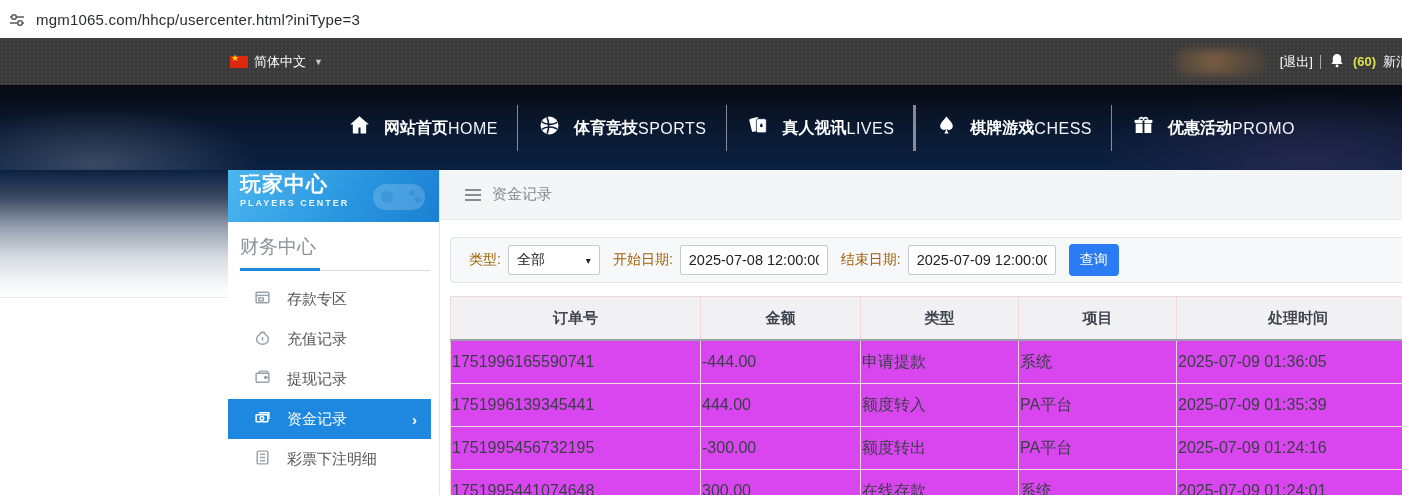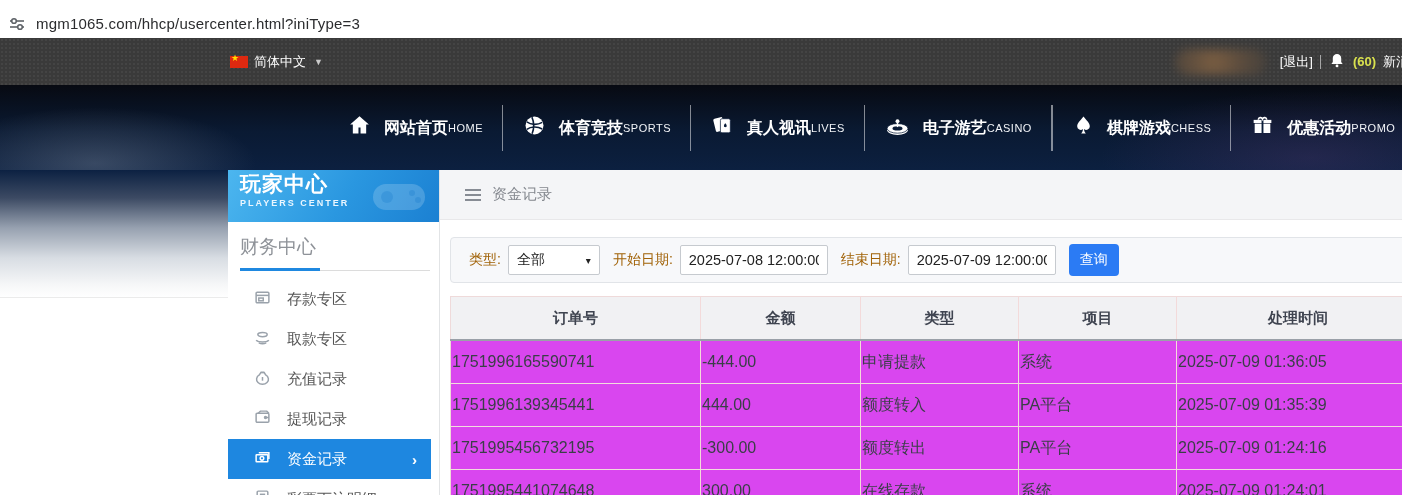--- a/index.html
+++ b/index.html
@@ -2,22 +2,22 @@
 <html><head>
 <meta charset="utf-8">
 <style>
   html,body{margin:0;padding:0;}
   body{
     width:1402px;height:495px;overflow:hidden;position:relative;
     background:#fff;font-family:"Liberation Sans","DejaVu Sans",sans-serif;
     -webkit-font-smoothing:antialiased;
   }
   
-  .urlbar{position:absolute;left:0;top:15px;width:1392px;height:38px;background:#fff;
-    border-bottom:1px solid #d9dadc;display:flex;align-items:flex-start;box-sizing:border-box;}
+  .urlbar{position:absolute;left:0;top:1px;width:1392px;height:38px;background:#fff;
+    border-bottom:1px solid #d9dadc;display:flex;align-items:center;box-sizing:border-box;}
   .urlbar .perm-icon{margin-left:8px;display:flex;align-items:center;}
   .urlbar .url-text{margin-left:10px;font-size:15px;color:#2b2c2e;letter-spacing:.2px;}
   
   .topbar{position:absolute;left:0;top:38px;width:1402px;height:47px;background:#3a3a3a;
     background-image:radial-gradient(rgba(255,255,255,0.05) 1px,transparent 1px);background-size:4px 4px;}
   .lang-group{position:absolute;left:230px;top:0;height:47px;display:flex;align-items:center;gap:6px;
     color:#fff;font-size:13px;cursor:pointer;}
   .flag{width:18px;height:12px;background:#de2910;position:relative;display:inline-block;}
   .flag .star{position:absolute;left:1px;top:-3px;color:#ffde00;font-size:9px;}
   .lang-caret{color:#c9c9c9;font-size:9px;margin-left:2px;}
@@ -32,21 +32,21 @@
   
   .navbar{position:absolute;left:0;top:85px;width:1402px;height:85px;
     background:
       radial-gradient(230px 80px at 95px 92%, rgba(160,170,185,.30), transparent 70%),
       radial-gradient(300px 95px at 1310px 85%, rgba(120,70,140,.22), transparent 70%),
       linear-gradient(to bottom,#070a12 0%,#0a1a33 55%,#0c2040 100%);}
   .nav-items{position:absolute;left:328px;top:0;height:85px;display:flex;align-items:center;}
   .nav-item{display:flex;align-items:center;gap:12px;padding:0 19px;cursor:pointer;height:85px;}
   .nav-labels{display:flex;flex-direction:row;align-items:center;line-height:1.25;}
   .nav-zh{color:#fff;font-size:16px;font-weight:bold;white-space:nowrap;}
-  .nav-en{color:#f2f4f8;font-size:11px;letter-spacing:.5px;margin-top:2px;white-space:nowrap;}
+  .nav-en{color:#f2f4f8;font-size:16px;letter-spacing:.5px;margin-top:2px;white-space:nowrap;}
   .nav-divider{width:1px;height:46px;background:rgba(255,255,255,.5);}
   
   .content{position:absolute;left:0;top:170px;width:1402px;height:325px;}
   .bg-left{position:absolute;left:0;top:0;width:228px;height:325px;
     background:linear-gradient(to bottom,#0c2142 0px,#3c4a63 28px,#97a1b0 58px,#d8dde3 88px,#f6f7f8 115px,#ffffff 128px);}
   .bg-left-line{position:absolute;left:0;top:127px;width:228px;height:1px;background:#ebebeb;}
   
   .sidebar{position:absolute;left:228px;top:0;width:212px;height:325px;background:#fff;
     border-right:1px solid #e2e4e6;box-sizing:border-box;}
   .side-header{height:52px;position:relative;overflow:hidden;padding-left:12px;box-sizing:border-box;
@@ -168,35 +168,20 @@
           <rect x="10" y="5.5" width="9.5" height="13.5" rx="1.5" fill="#fff" stroke="#0a1c38" stroke-width=".7"></rect>
           <path d="M14.7 9.8c-2 2-1.5 3.8 0 3.8s2-1.8 0-3.8z" fill="#0a1c38"></path>
         </svg>
       </span>
       <span class="nav-labels">
         <span class="nav-zh">真人视讯</span>
         <span class="nav-en">LIVES</span>
       </span>
     </div>
     <span class="nav-divider"></span>
-    <div class="nav-item">
-      <span>
-        <svg width="27" height="25" viewBox="0 0 26 24">
-          <ellipse cx="13" cy="16.5" rx="10" ry="4.6" fill="#fff"></ellipse>
-          <ellipse cx="13" cy="14.8" rx="10" ry="4.6" fill="#fff" stroke="#0a1c38" stroke-width=".7"></ellipse>
-          <ellipse cx="13" cy="14.8" rx="4.8" ry="2" fill="#0a1c38"></ellipse>
-          <rect x="12.3" y="9" width="1.4" height="4.5" fill="#fff"></rect>
-          <circle cx="13" cy="7.8" r="1.9" fill="#fff"></circle>
-        </svg>
-      </span>
-      <span class="nav-labels">
-        <span class="nav-zh">电子游艺</span>
-        <span class="nav-en">CASINO</span>
-      </span>
-    </div>
     <span class="nav-divider"></span>
     <span class="nav-divider"></span>
     <div class="nav-item">
       <span>
         <svg width="23" height="25" viewBox="0 0 24 24" fill="#fff">
           <path d="M12 2.6C8.4 7.2 5.4 9.3 5.4 12.9a3.7 3.7 0 0 0 6.1 2.8c-.1 2-.8 3.2-1.9 4.6h4.8c-1.1-1.4-1.8-2.6-1.9-4.6a3.7 3.7 0 0 0 6.1-2.8c0-3.6-3-5.7-6.6-10.3z"></path>
         </svg>
       </span>
       <span class="nav-labels">
         <span class="nav-zh">棋牌游戏</span>
@@ -249,30 +234,20 @@
               <rect x="2" y="3" width="12" height="10" rx="1"></rect>
               <line x1="2" y1="6" x2="14" y2="6"></line>
               <rect x="4.5" y="8.5" width="4.2" height="2.6"></rect>
             </svg>
         </span>
         <span>存款专区</span>
       </div>
       <div class="menu-item">
         <span>
           <svg width="17" height="17" viewBox="0 0 16 16">
-              <ellipse cx="8" cy="5.2" rx="4.4" ry="2"></ellipse>
-              <path d="M2 10.5c2.2 2.2 9.8 2.2 12 0"></path>
-              <path d="M4.5 13c2 1 5 1 7 0"></path>
-            </svg>
-        </span>
-        <span>取款专区</span>
-      </div>
-      <div class="menu-item">
-        <span>
-          <svg width="17" height="17" viewBox="0 0 16 16">
               <path d="M6.4 3.4 5 5.6a5.6 4.8 0 1 0 6 0L9.6 3.4z"></path>
               <line x1="6.4" y1="3.2" x2="9.6" y2="3.2"></line>
               <line x1="8" y1="7.5" x2="8" y2="11"></line>
             </svg>
         </span>
         <span>充值记录</span>
       </div>
       <div class="menu-item">
         <span>
           <svg width="17" height="17" viewBox="0 0 16 16">

